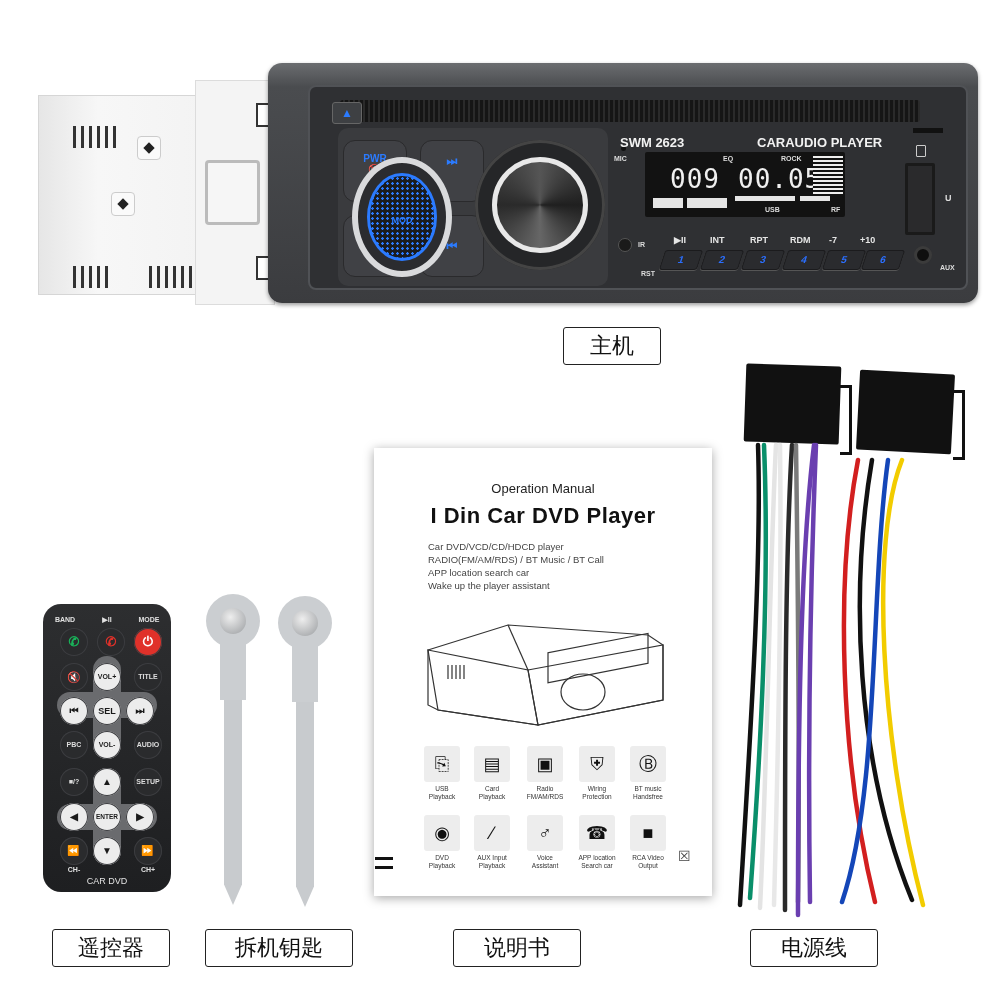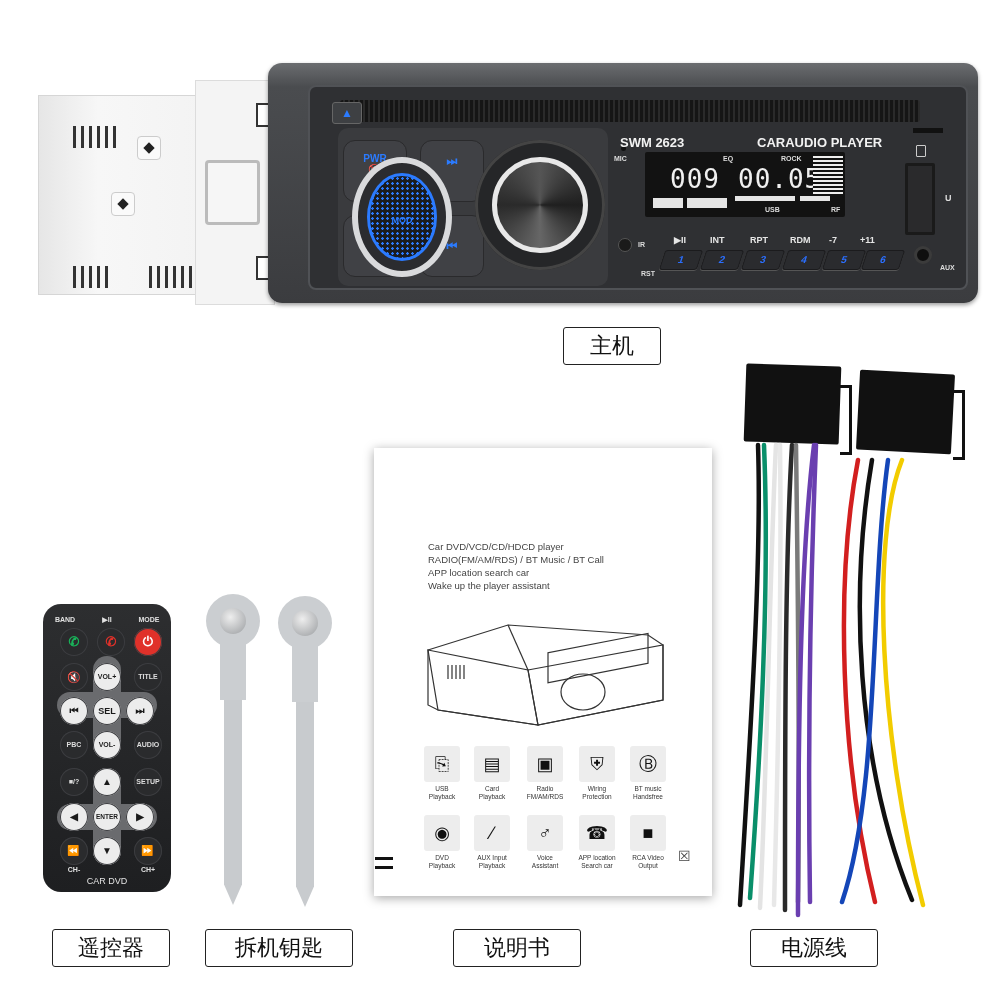--- a/index.html
+++ b/index.html
@@ -146,21 +146,21 @@
 
   <div class="abs ir-sensor"></div>
   <div class="abs small-label" style="left:638px;top:241px">IR</div>
   <div class="abs small-label" style="left:641px;top:270px">RST</div>
 
   <div class="func-label" style="left:674px">▶II</div>
   <div class="func-label" style="left:710px">INT</div>
   <div class="func-label" style="left:750px">RPT</div>
   <div class="func-label" style="left:790px">RDM</div>
   <div class="func-label" style="left:829px">-7</div>
-  <div class="func-label" style="left:860px">+11</div>
+  <div class="func-label" style="left:860px">+10</div>
 
   <div class="preset-btn" style="left:662px">1</div>
   <div class="preset-btn" style="left:703px">2</div>
   <div class="preset-btn" style="left:744px">3</div>
   <div class="preset-btn" style="left:785px">4</div>
   <div class="preset-btn" style="left:825px">5</div>
   <div class="preset-btn" style="left:864px">6</div>
 
   <div class="abs card-slot"></div>
   <div class="abs" style="left:916px;top:145px;width:10px;height:12px;border:1px solid #ccc;border-radius:1px"></div>
@@ -225,20 +225,22 @@
 
   <div class="key-head" style="left:278px;top:596px"></div>
   <div class="key-dome" style="left:292px;top:610px"></div>
   <div class="key-neck" style="left:292px;top:642px"></div>
   <div class="key-shaft" style="left:296px;top:702px;height:205px"></div>
 </div>
 
 <div class="caption" style="left:205px;top:929px;width:148px">拆机钥匙</div>
 
 <div class="abs manual">
+  <div class="m-subtitle">Operation Manual</div>
+  <div class="m-title">I Din Car DVD Player</div>
   <div class="m-feature" style="top:93px">Car DVD/VCD/CD/HDCD player</div>
   <div class="m-feature" style="top:106px">RADIO(FM/AM/RDS) / BT Music / BT Call</div>
   <div class="m-feature" style="top:119px">APP location search car</div>
   <div class="m-feature" style="top:132px">Wake up the player assistant</div>
 </div>
 
 <svg class="abs m-drawing" viewBox="0 0 270 120">
   <g fill="none" stroke="#333" stroke-width="1.2">
     <polygon points="20,40 100,15 240,25 255,35 255,90 130,115 30,100 20,95"></polygon>
     <polygon points="120,60 255,35 255,90 130,115"></polygon>

